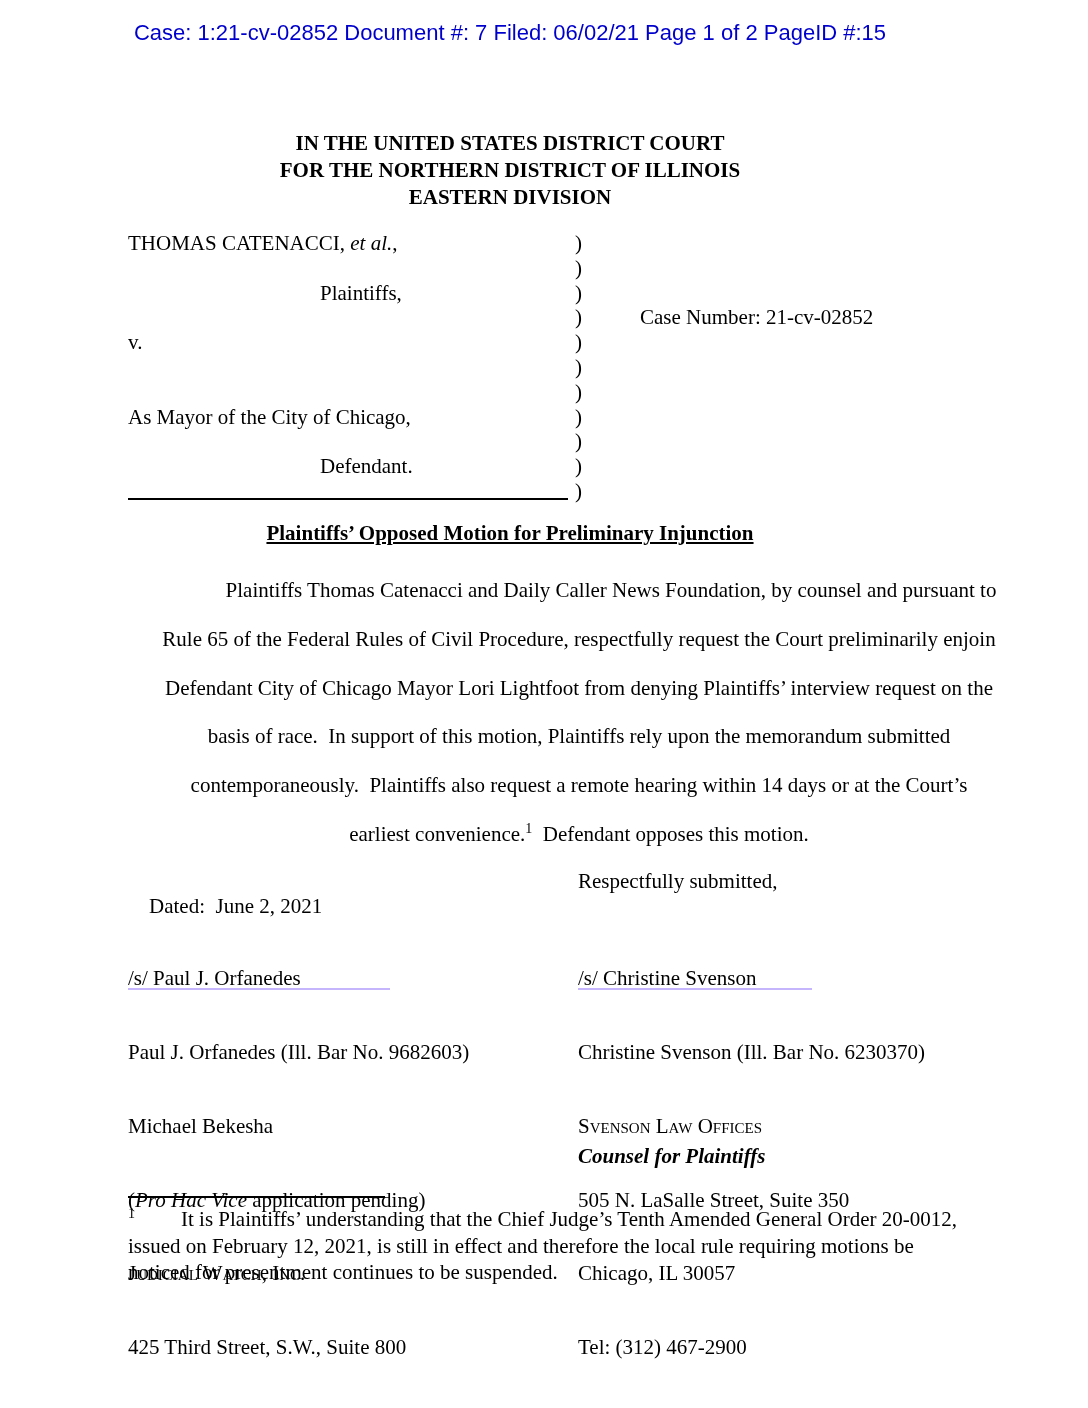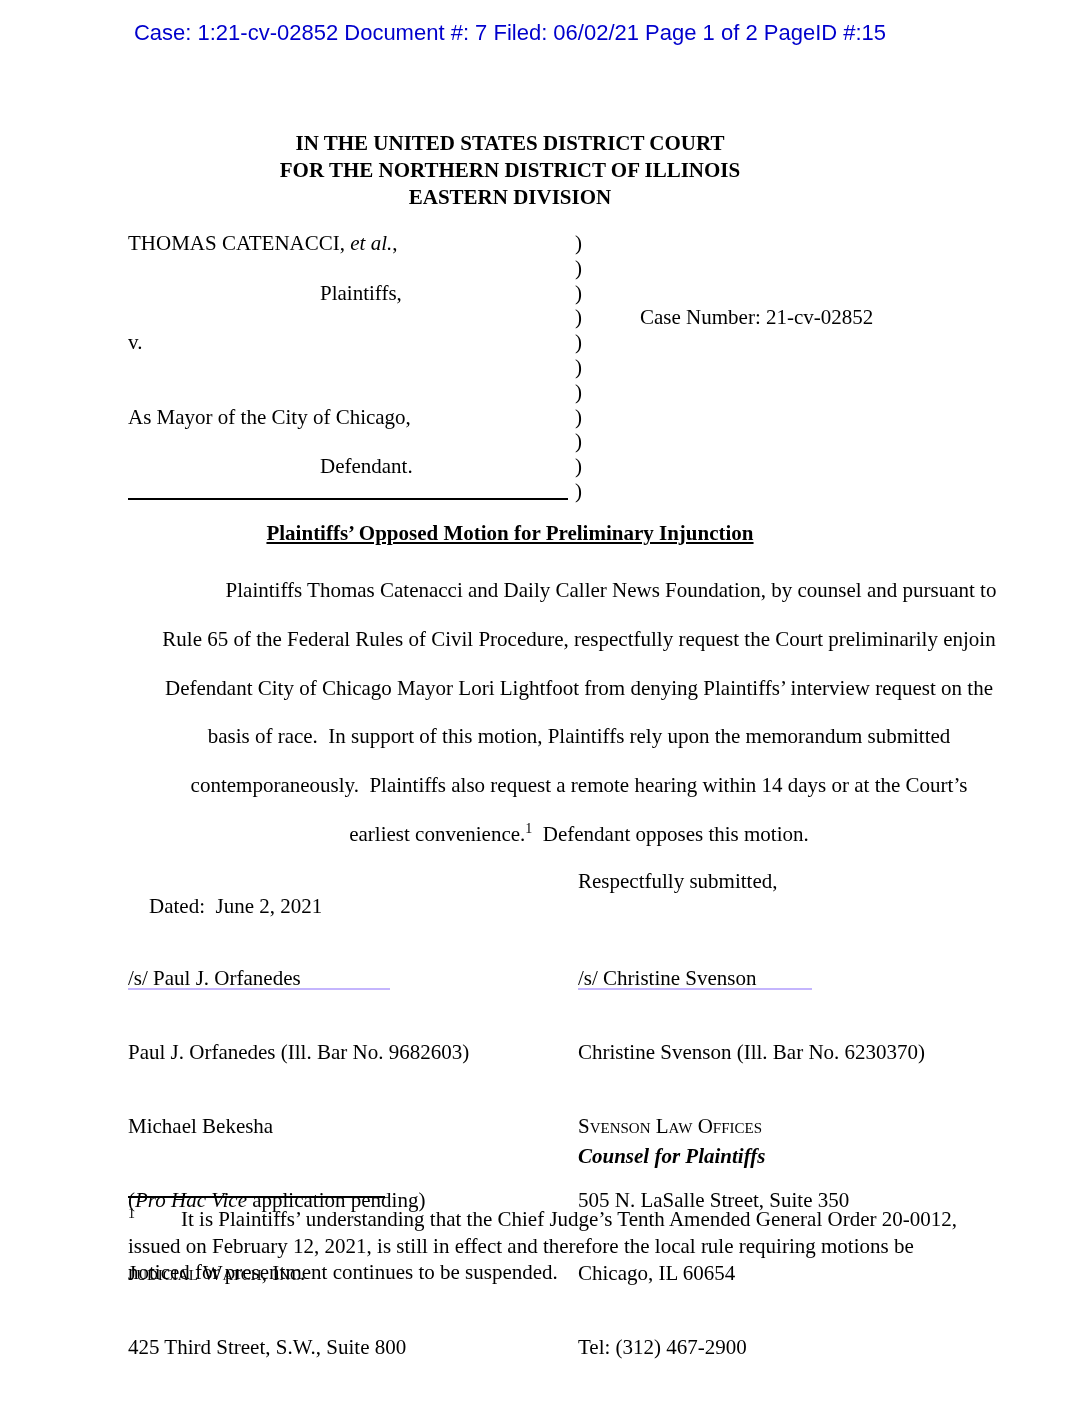--- a/index.html
+++ b/index.html
@@ -194,21 +194,21 @@
     
     
     
   </div>
 
   <div class="sig-col right">
     <div><span class="sig-line w-right"><span>/s/ Christine Svenson</span></span></div>
     <div>Christine Svenson (Ill. Bar No. 6230370)</div>
     <div class="smallcaps">Svenson Law Offices</div>
     <div>505 N. LaSalle Street, Suite 350</div>
-    <div>Chicago, IL 60654</div>
+    <div>Chicago, IL 30057</div>
     <div>Tel: (312) 467-2900</div>
   </div>
 
   <div class="counsel">Counsel for Plaintiffs</div>
 
   <div class="fn-sep"></div>
 
   <div class="footnote"><sup>1</sup><span class="fn-gap"></span><span>It is Plaintiffs’ understanding that the Chief Judge’s Tenth Amended General Order 20-0012, issued on February 12, 2021, is still in effect and therefore the local rule requiring motions be noticed for presentment continues to be suspended.</span></div>
 
 </div>

